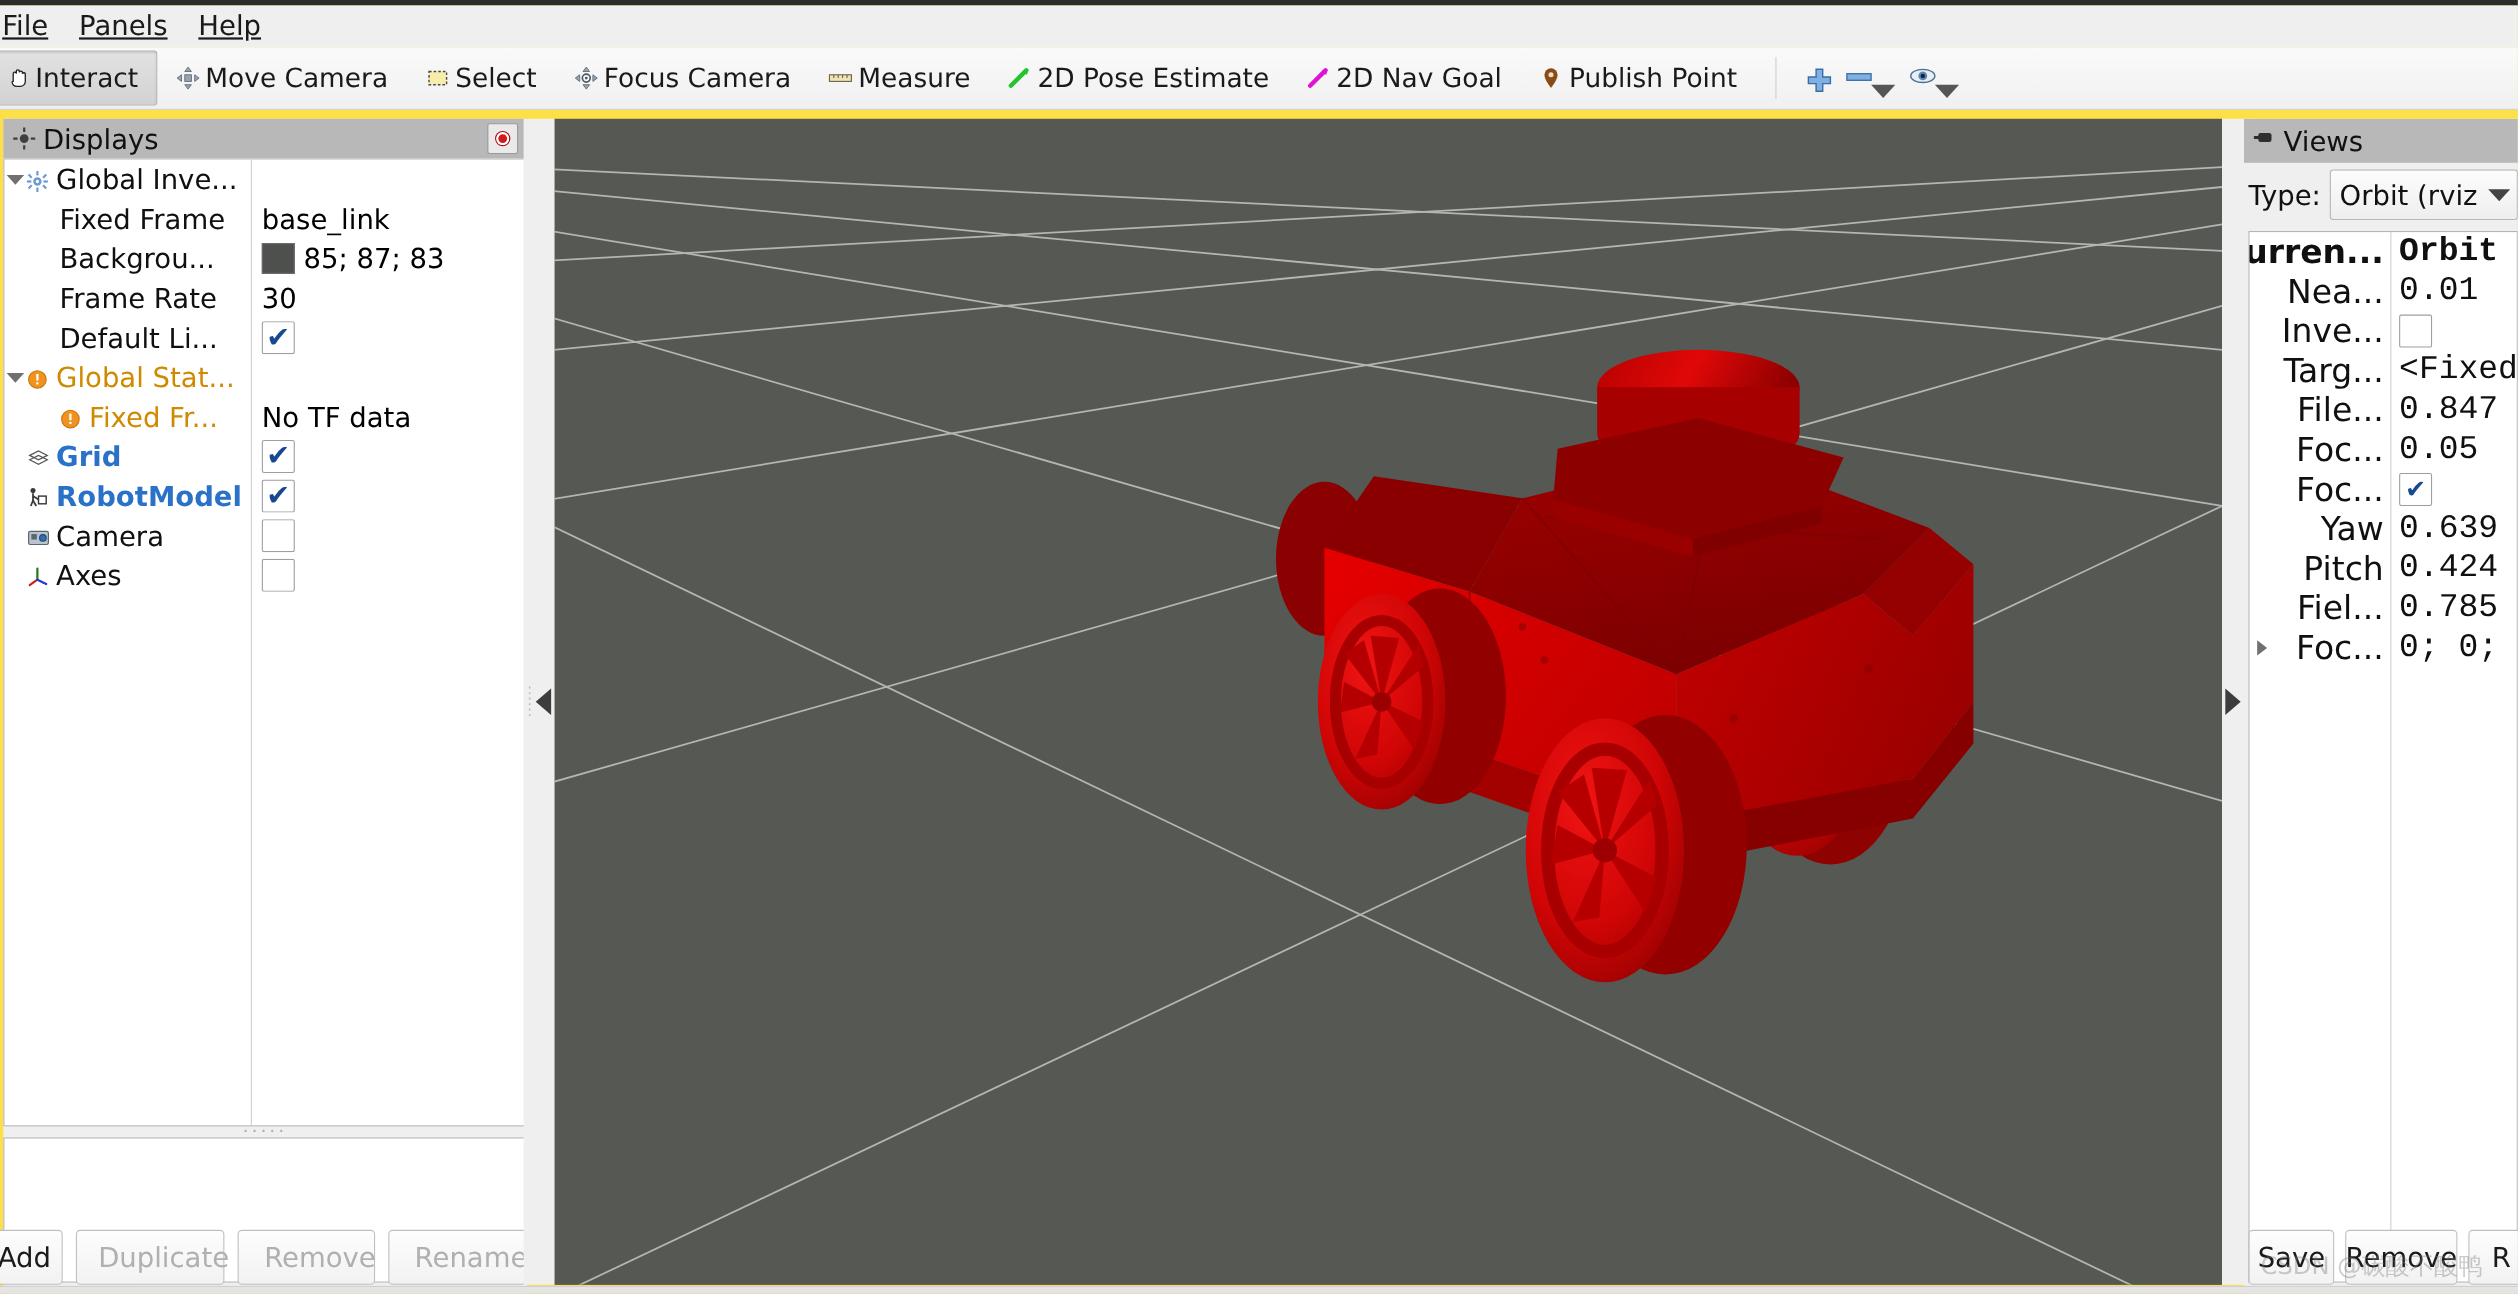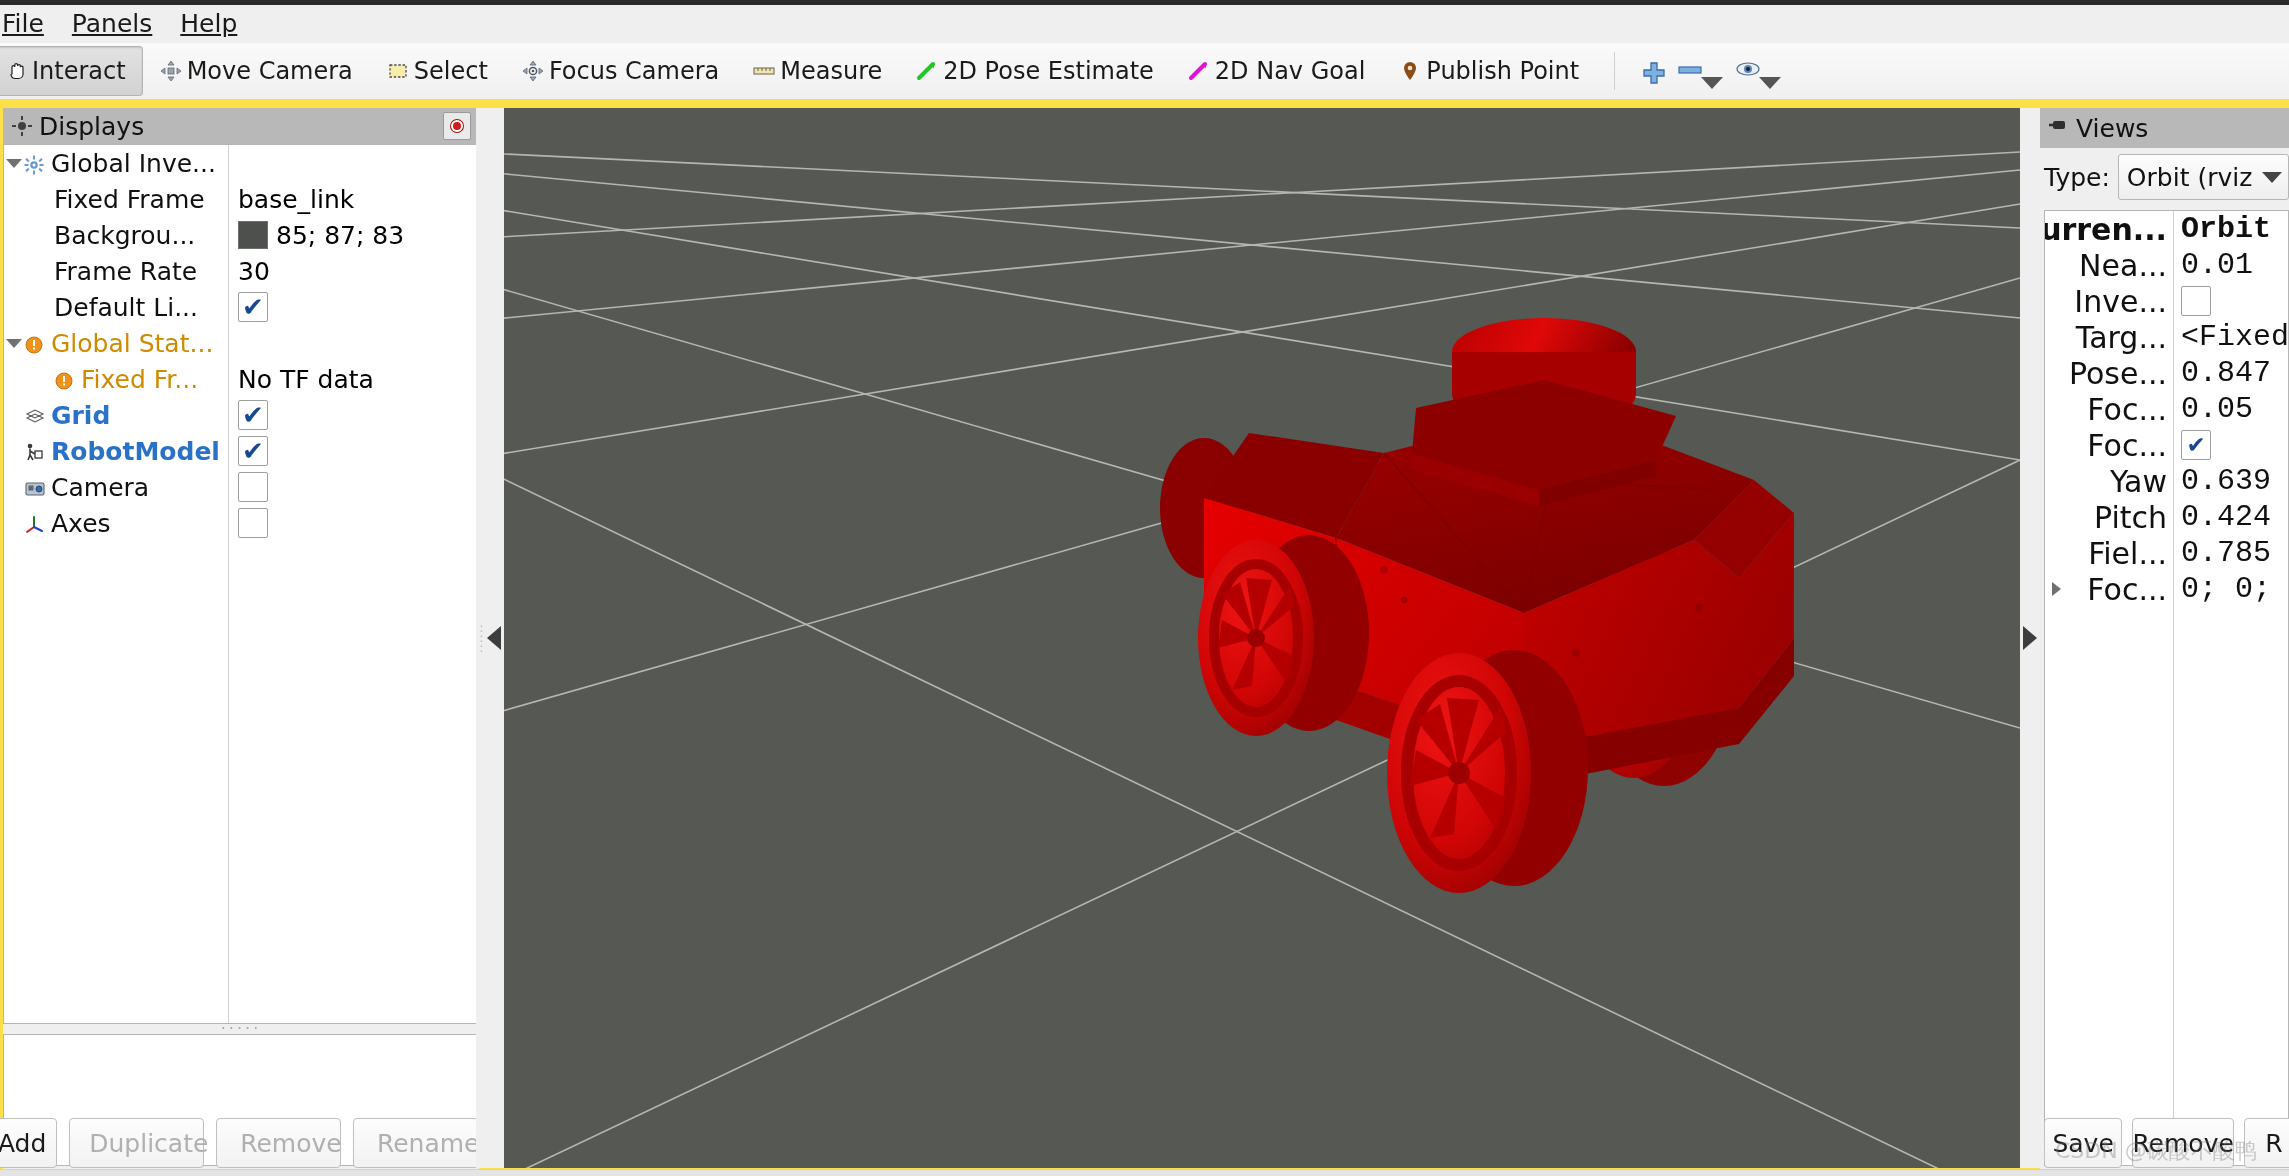--- a/index.html
+++ b/index.html
@@ -881,21 +881,21 @@
             <span class="chk"></span>
           </div>
       </div>
 
       <div class="vrow">
         <div class="vlabel">Targ...</div>
         <div class="vval">&lt;Fixed</div>
       </div>
 
       <div class="vrow">
-        <div class="vlabel">Pose...</div>
+        <div class="vlabel">File...</div>
         <div class="vval">0.847</div>
       </div>
 
       <div class="vrow">
         <div class="vlabel">Foc...</div>
         <div class="vval">0.05</div>
       </div>
 
       <div class="vrow">
         <div class="vlabel">Foc...</div>

